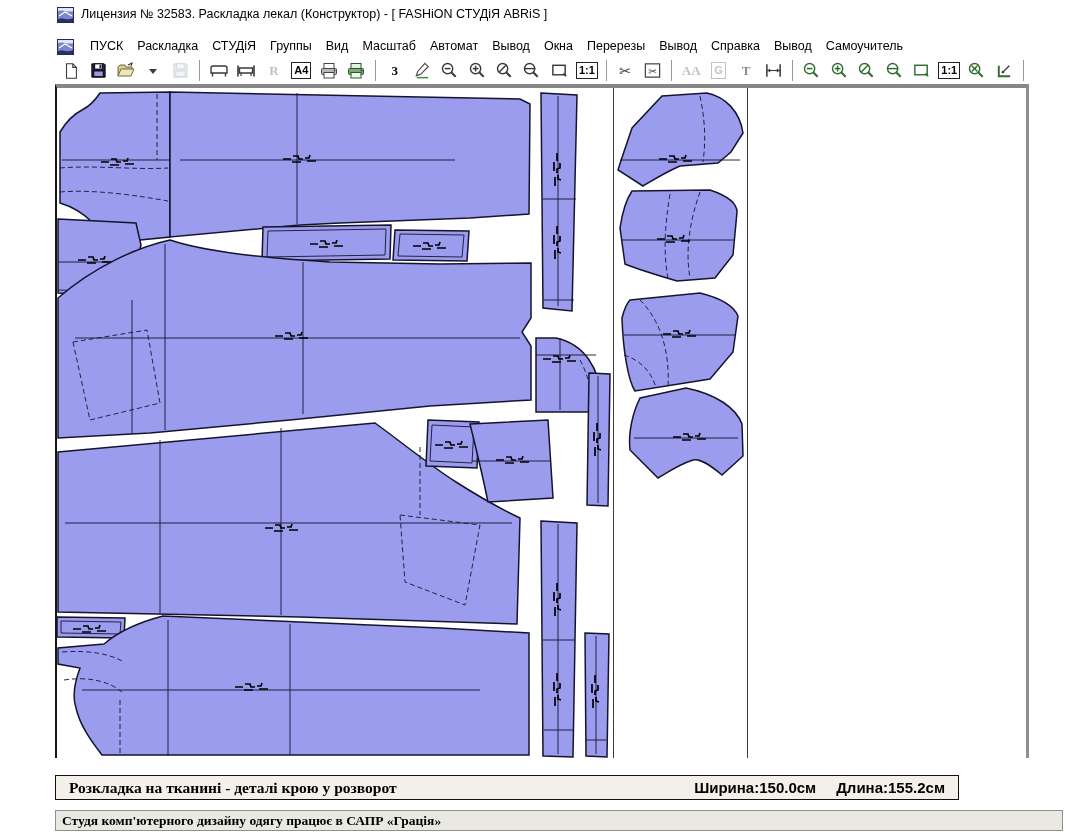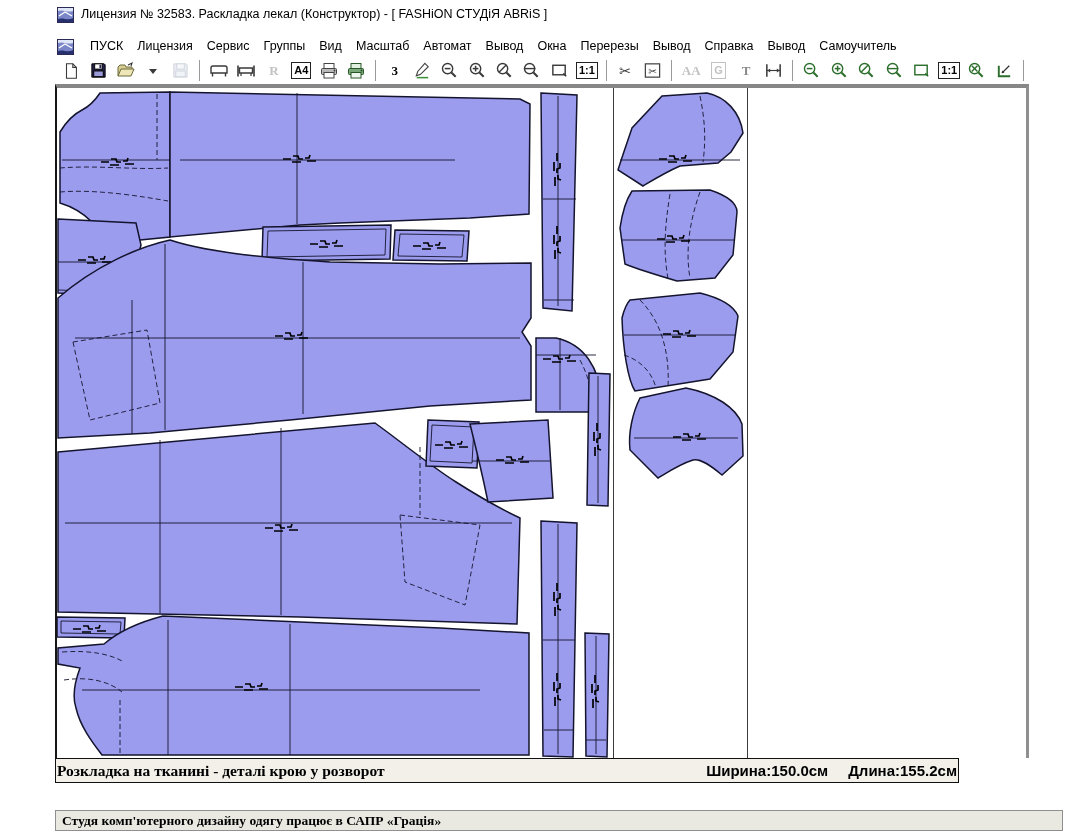--- a/index.html
+++ b/index.html
@@ -22,22 +22,22 @@
   .letter-box{border:1.4px solid #222;padding:0 2px;font-weight:bold;font-size:11px;line-height:15px;
               font-family:"Liberation Sans",sans-serif;}
   .gray{color:#c2c2c2;border-color:#c2c2c2;}
   .dim{color:#8a8a8a;}
   
   .canvas{position:absolute;left:55px;top:84px;width:974px;height:674px;box-sizing:border-box;
           background:#fff;border-left:2px solid #161616;border-top:4px solid #878787;
           border-right:3px solid #8f8f8f;}
   .canvas svg{display:block;width:100%;height:100%;}
   
-  .statusbar{position:absolute;left:55px;top:758px;width:904px;height:25px;box-sizing:border-box;
-             background:#f3f0ea;border:1.5px solid #111;display:flex;align-items:center;padding:0 1px;}
+  .statusbar{position:absolute;left:55px;top:775px;width:904px;height:25px;box-sizing:border-box;
+             background:#f3f0ea;border:1.5px solid #111;display:flex;align-items:center;padding:0 13px;}
   .statusbar .layout-name{font-family:"Liberation Serif",serif;font-weight:bold;font-size:15.5px;white-space:nowrap;}
   .statusbar .dims{margin-left:auto;font-weight:bold;font-size:15px;white-space:nowrap;
                    font-family:"Liberation Sans",sans-serif;display:flex;gap:20px;}
   .footerbar{position:absolute;left:55px;top:810px;width:1008px;height:21px;box-sizing:border-box;
              background:#e9e9e2;border:1px solid #8f8f8f;display:flex;align-items:center;padding:0 6px;}
   .footerbar span{font-family:"Liberation Serif",serif;font-weight:bold;font-size:13.5px;white-space:nowrap;}
 </style>
 </head>
 <body>
 
@@ -59,22 +59,22 @@
     <span class="appicon">
       <svg viewBox="0 0 17 16">
           <rect x="0.5" y="0.5" width="16" height="15" fill="#7a86c8" stroke="#2a2a55"></rect>
           <path d="M1,4 C6,2 10,6 16,4 L16,1 L1,1 Z" fill="#dfe6f7"></path>
           <path d="M1,12 C6,10 11,14 16,11 L16,15 L1,15 Z" fill="#26306e"></path>
           <path d="M2,9 L8,5 L15,9" stroke="#fff" fill="none" stroke-width="1.2"></path>
         </svg>
     </span>
     <span id="menu-items" style="display:flex;">
         <span class="menu-item">ПУСК</span>
-        <span class="menu-item">Лицензия</span>
-        <span class="menu-item">Сервис</span>
+        <span class="menu-item">Раскладка</span>
+        <span class="menu-item">СТУДіЯ</span>
         <span class="menu-item">Группы</span>
         <span class="menu-item">Вид</span>
         <span class="menu-item">Масштаб</span>
         <span class="menu-item">Автомат</span>
         <span class="menu-item">Вывод</span>
         <span class="menu-item">Окна</span>
         <span class="menu-item">Перерезы</span>
         <span class="menu-item">Вывод</span>
         <span class="menu-item">Справка</span>
         <span class="menu-item">Вывод</span>

